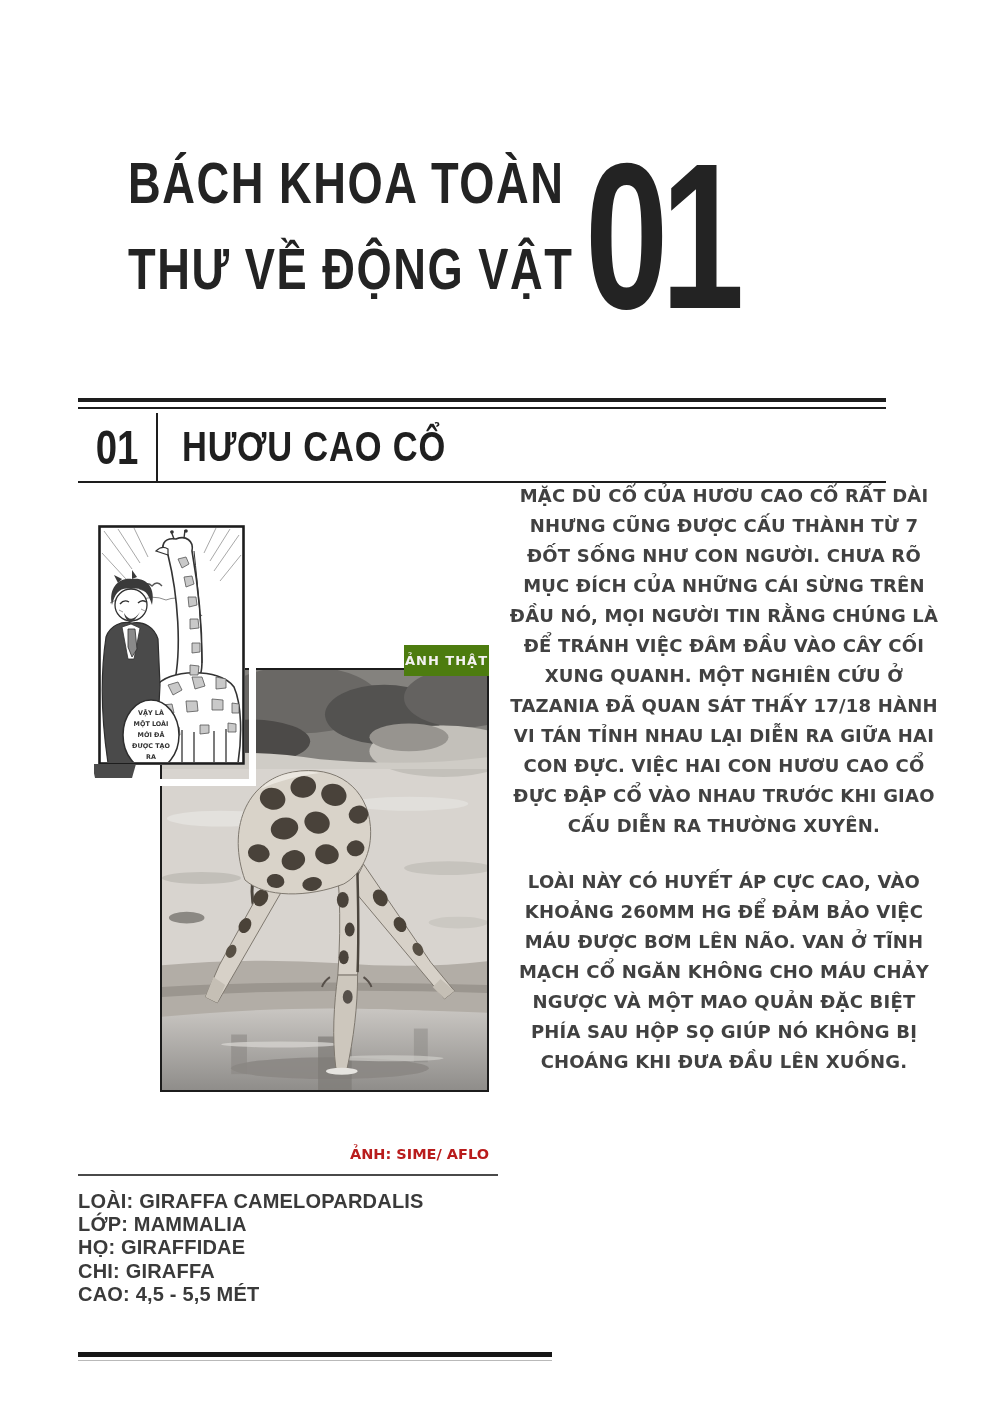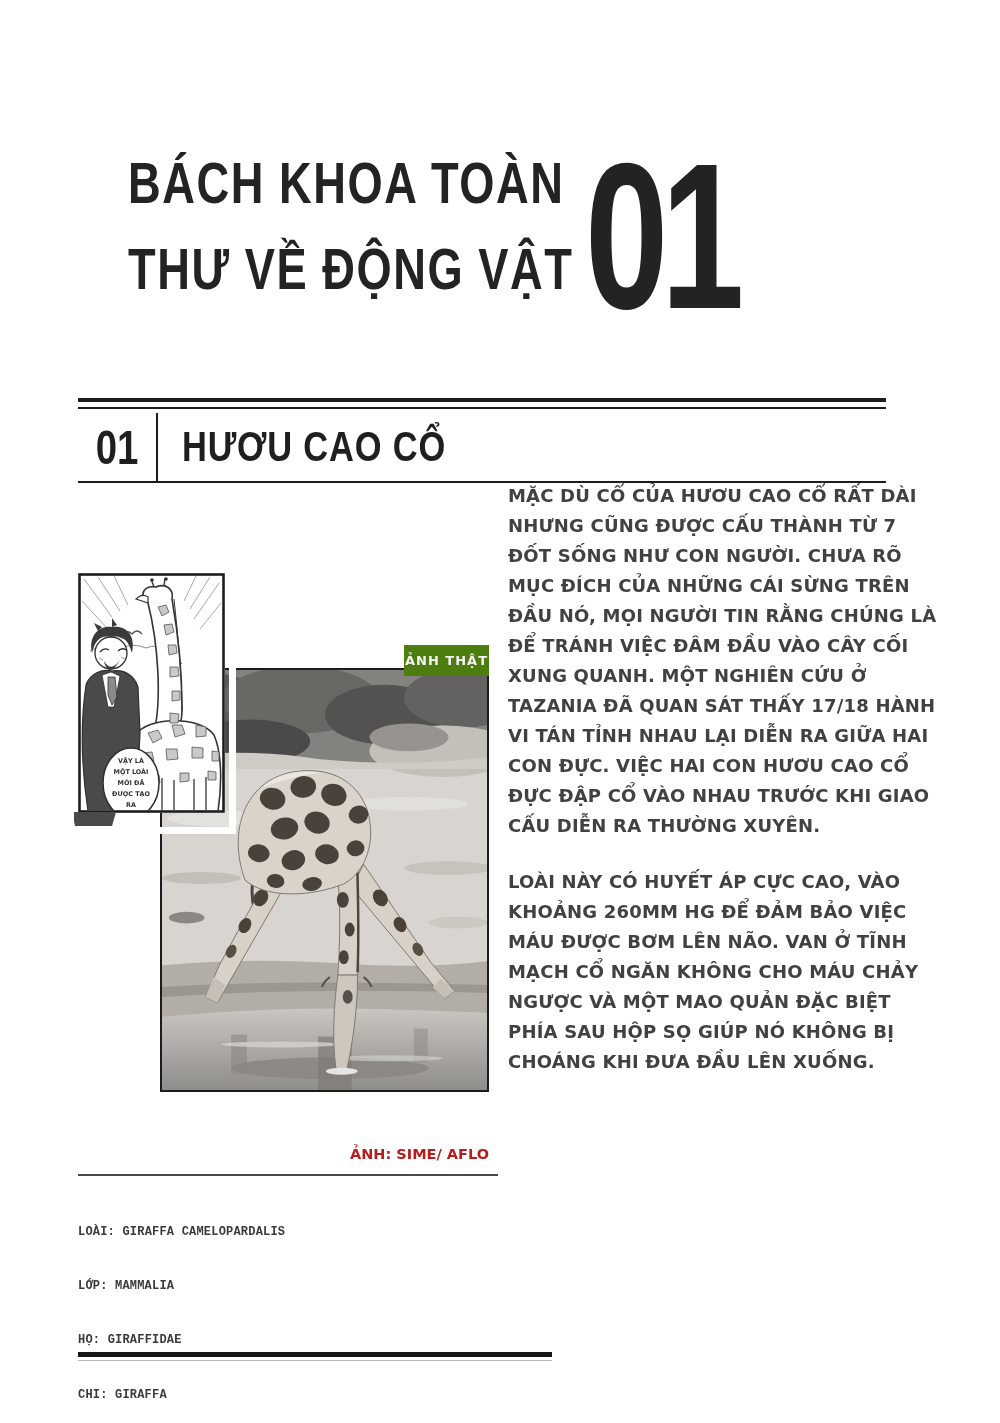--- a/index.html
+++ b/index.html
@@ -35,58 +35,58 @@
   .sec-title{
     position:absolute;left:182px;top:424px;white-space:nowrap;
     font-weight:800;font-size:42px;line-height:1.1;color:#1f1f1f;letter-spacing:1px;
     transform:scaleX(0.82);transform-origin:left top;
   }
   
   .article{position:absolute;left:508px;top:481px;width:432px;}
   .article p{
     margin:0 0 26px 0;font-family:"DejaVu Sans","Liberation Sans",sans-serif;
     font-weight:700;font-size:18px;line-height:30px;letter-spacing:0.2px;color:#414141;
-    text-align:left;
+    text-align:center;
   }
   
   .photo-frame{
     position:absolute;left:160px;top:668px;width:329px;height:424px;
     border:2px solid #1c1c1c;box-sizing:border-box;background:#d8d5d1;z-index:1;overflow:hidden;
   }
   .photo-frame svg{display:block;width:100%;height:100%;}
   .photo-badge{
     position:absolute;left:404px;top:637px;width:85px;height:31px;z-index:2;
     background:#4d7c0f;color:#f4f2f2;display:flex;align-items:center;justify-content:center;
     font-family:"DejaVu Sans",sans-serif;font-weight:700;font-size:13px;letter-spacing:1px;margin-top:8px;
   }
   
   .manga-panel{
-    position:absolute;left:74px;top:525px;width:155px;height:254px;z-index:3;
-    outline:7px solid #ffffff;background:transparent;margin-top:48px;
+    position:absolute;left:94px;top:525px;width:155px;height:254px;z-index:3;
+    outline:7px solid #ffffff;background:transparent;
   }
   .manga-panel svg{display:block;width:100%;height:100%;overflow:visible;}
   .bubble-text{
     font-family:"DejaVu Sans",sans-serif;font-weight:700;font-size:6.4px;fill:#333;
   }
   
   .caption{
     position:absolute;left:162px;top:1099px;width:330px;
     font-family:"DejaVu Sans",sans-serif;font-weight:700;font-size:14.5px;
     line-height:22px;color:#3d3d3d;letter-spacing:0.1px;
   }
   .credit{
     position:absolute;left:162px;top:1146px;width:327px;text-align:right;
     font-family:"DejaVu Sans",sans-serif;font-weight:700;font-size:14.5px;color:#b91c1c;
   }
   
   .facts-rule-top{left:78px;top:1174px;width:420px;height:2px;background:#4a4a4a;}
   .facts{position:absolute;left:78px;top:1190px;width:470px;}
   .fact-row{
-    font-family:Liberation Mono, monospace;font-weight:700;font-size:12px;
-    line-height:23.2px;color:#3a3a3a;letter-spacing:0.2px;white-space:nowrap;margin-top:31px;
+    font-family:Liberation Sans, sans-serif;font-weight:700;font-size:20px;
+    line-height:23.2px;color:#3a3a3a;letter-spacing:0.2px;white-space:nowrap;
   }
   .facts-rule-bottom{left:78px;top:1352px;width:474px;height:5px;background:#161616;}
   .facts-rule-bottom2{left:78px;top:1360px;width:474px;height:1px;background:#b9b9b9;}
 </style>
 </head>
 <body>
 
 <div class="page">
 
   <div class="mast-line mast-line1">BÁCH KHOA TOÀN</div>

